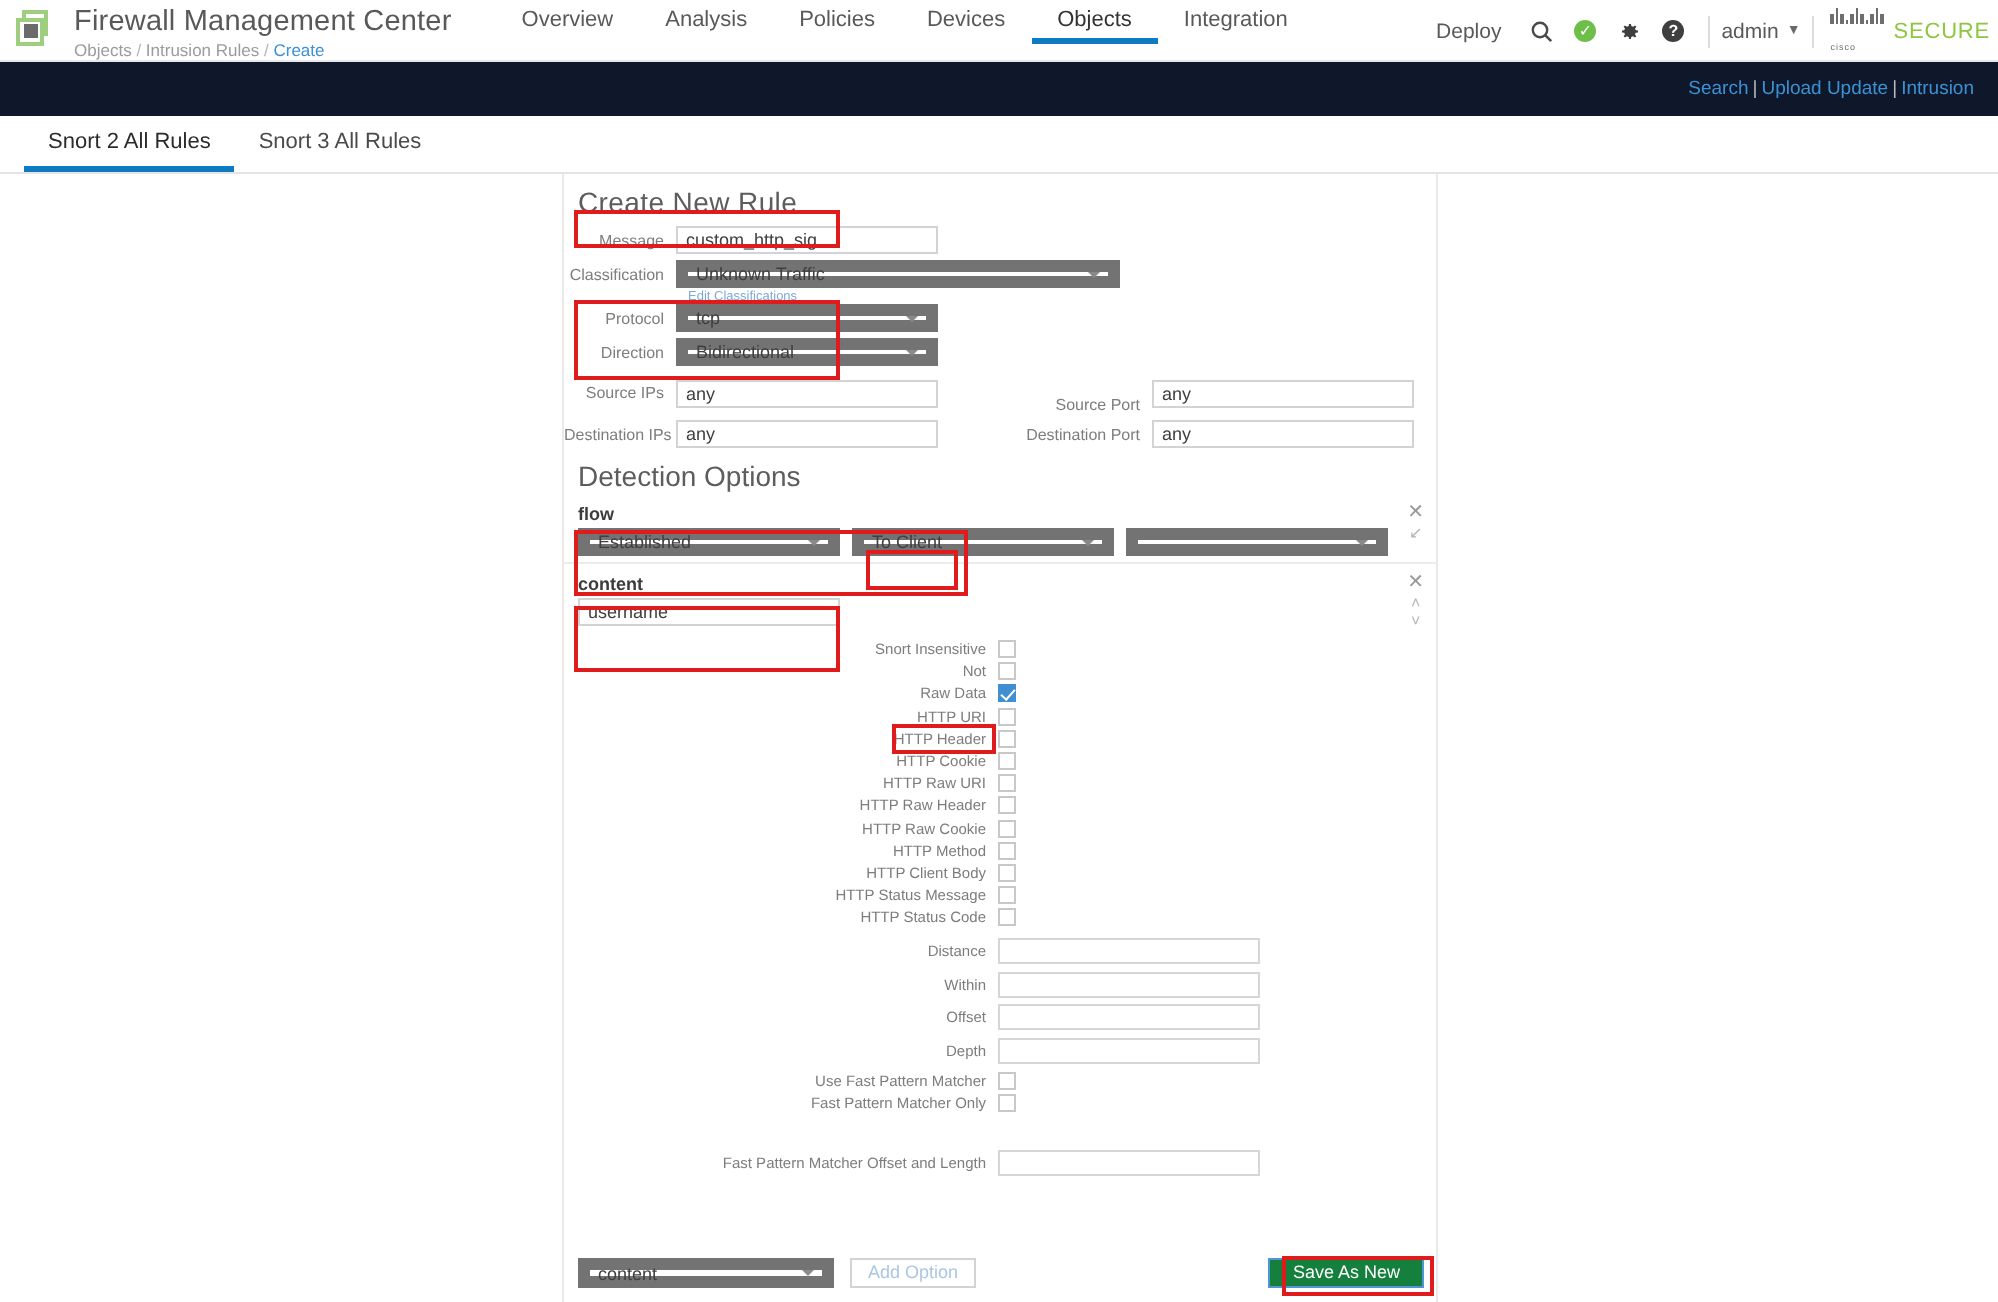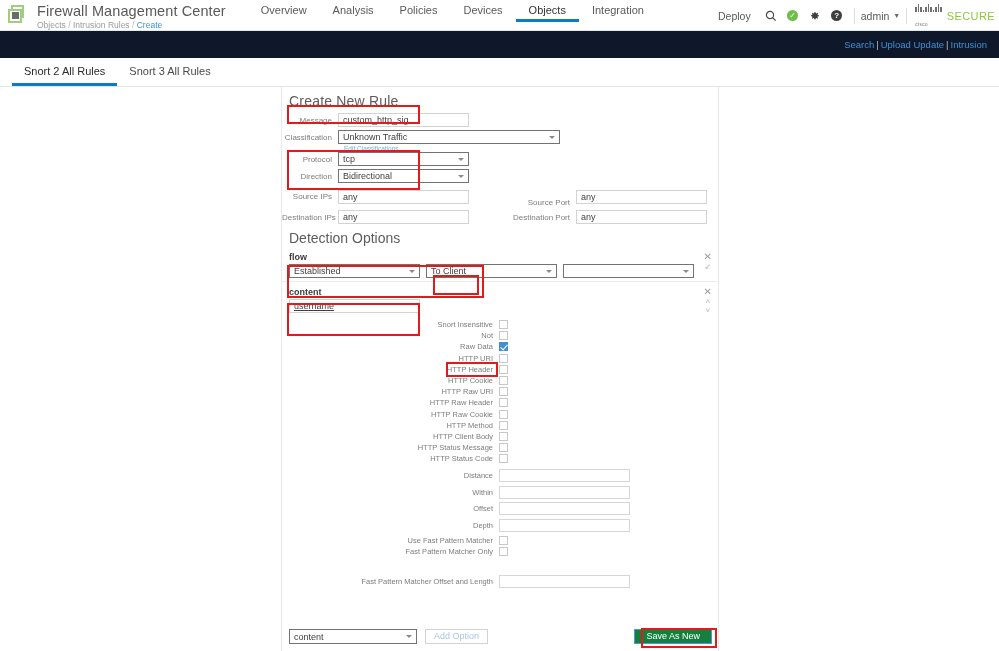--- a/index.html
+++ b/index.html
@@ -121,21 +121,21 @@
     font-size: 8px; color: #7d7d7d; text-align: right;
     width: 56px; padding-right: 6px; flex: 0 0 auto; white-space: nowrap;
   }
   .fctl { position: relative; }
   .inp {
     height: 14px; border: 1px solid #d3d3d3; background: #fff;
     font-size: 9px; color: #3f3f3f; padding: 0 4px; line-height: 12px;
     font-family: "Liberation Sans", sans-serif;
   }
   .sel {
-    height: 14px; border: 1px solid #737373; background: #fff;
+    height: 14px; border: 6px solid #737373; background: #fff;
     font-size: 9px; color: #3f3f3f; padding: 0 4px; line-height: 12px;
     display: flex; align-items: center; position: relative;
   }
   .sel .caret {
     position: absolute; right: 4px; top: 50%; margin-top: -1.5px;
     width: 0; height: 0; border-left: 3px solid transparent;
     border-right: 3px solid transparent; border-top: 3.5px solid #8a8a8a;
   }
   .editlink { font-size: 6.5px; color: #7ea9d8; margin-left: 62px; display:block; margin-top:1px; }
 
@@ -375,21 +375,21 @@
       </div>
       <div class="opticons">
         <span class="x-ico">✕</span>
         <span class="arw">↙</span>
       </div>
     </div>
 
     <div class="optblock" style="border-bottom:none;">
       <div class="optname">content</div>
       <div class="optctls">
-        <div class="inp" style="width:131px;display:flex;align-items:center;text-decoration:underline;">username</div>
+        <div class="inp" style="width:131px;display:flex;align-items:center;">username</div>
       </div>
       <div class="opticons">
         <span class="x-ico">✕</span>
         <span class="arw">˄</span>
         <span class="arw">˅</span>
       </div>
 
       <div style="margin-top:7px;">
         <div class="cbrow">
           <span class="cblabel">Snort Insensitive</span>

